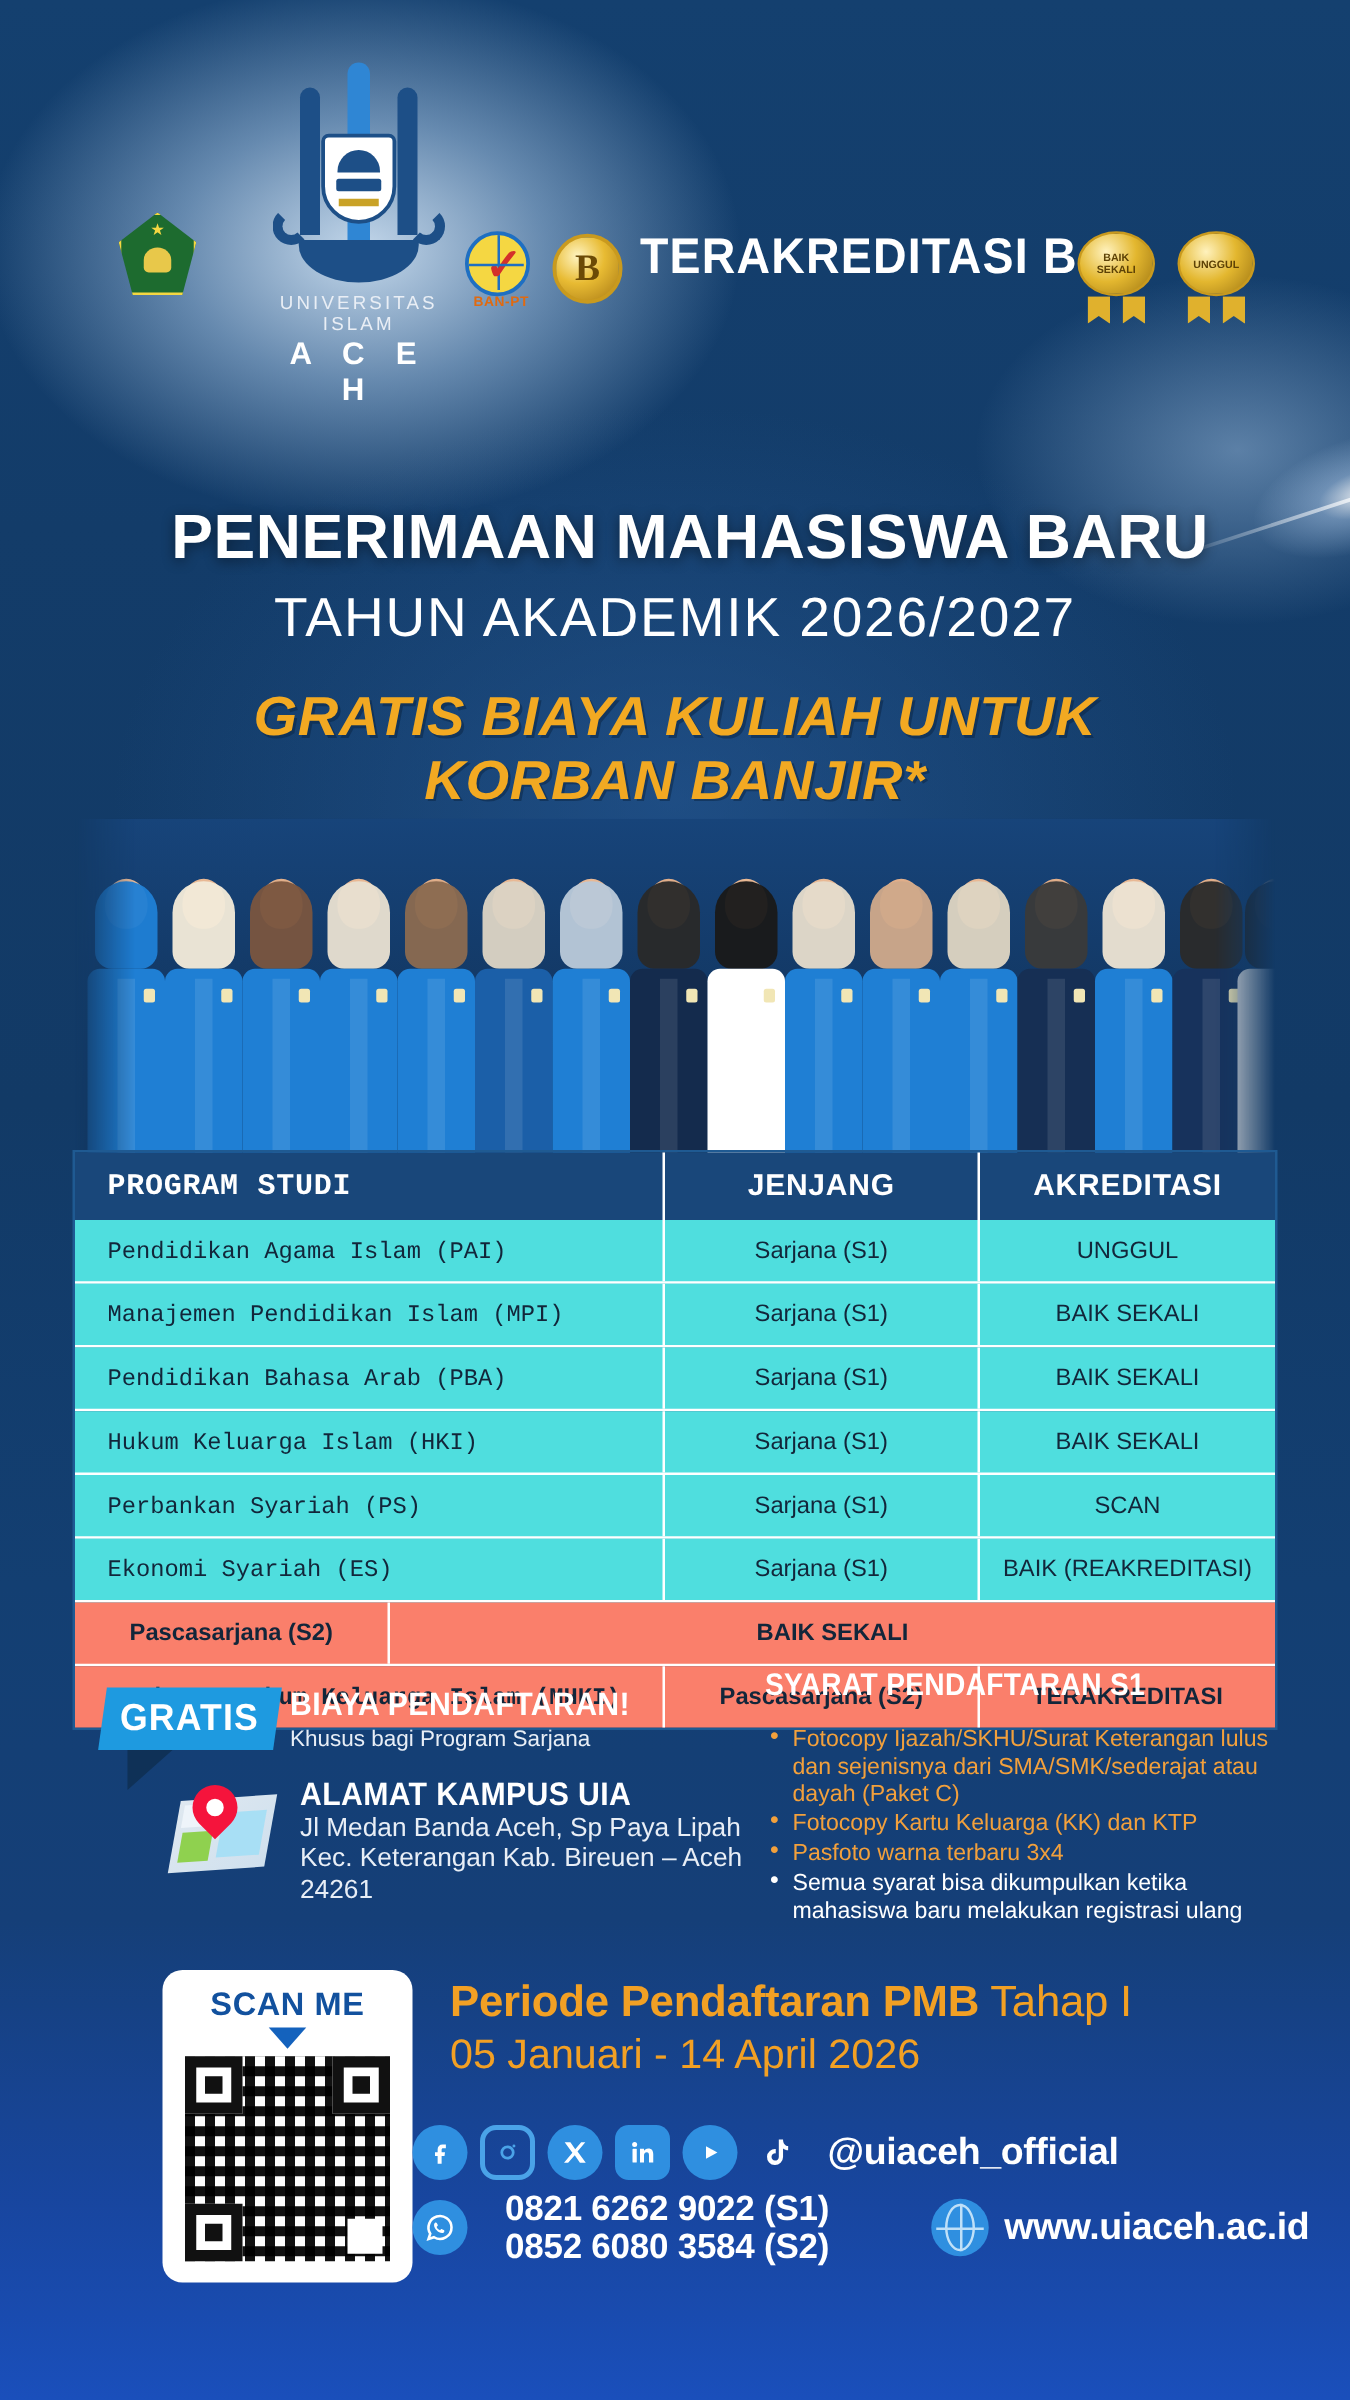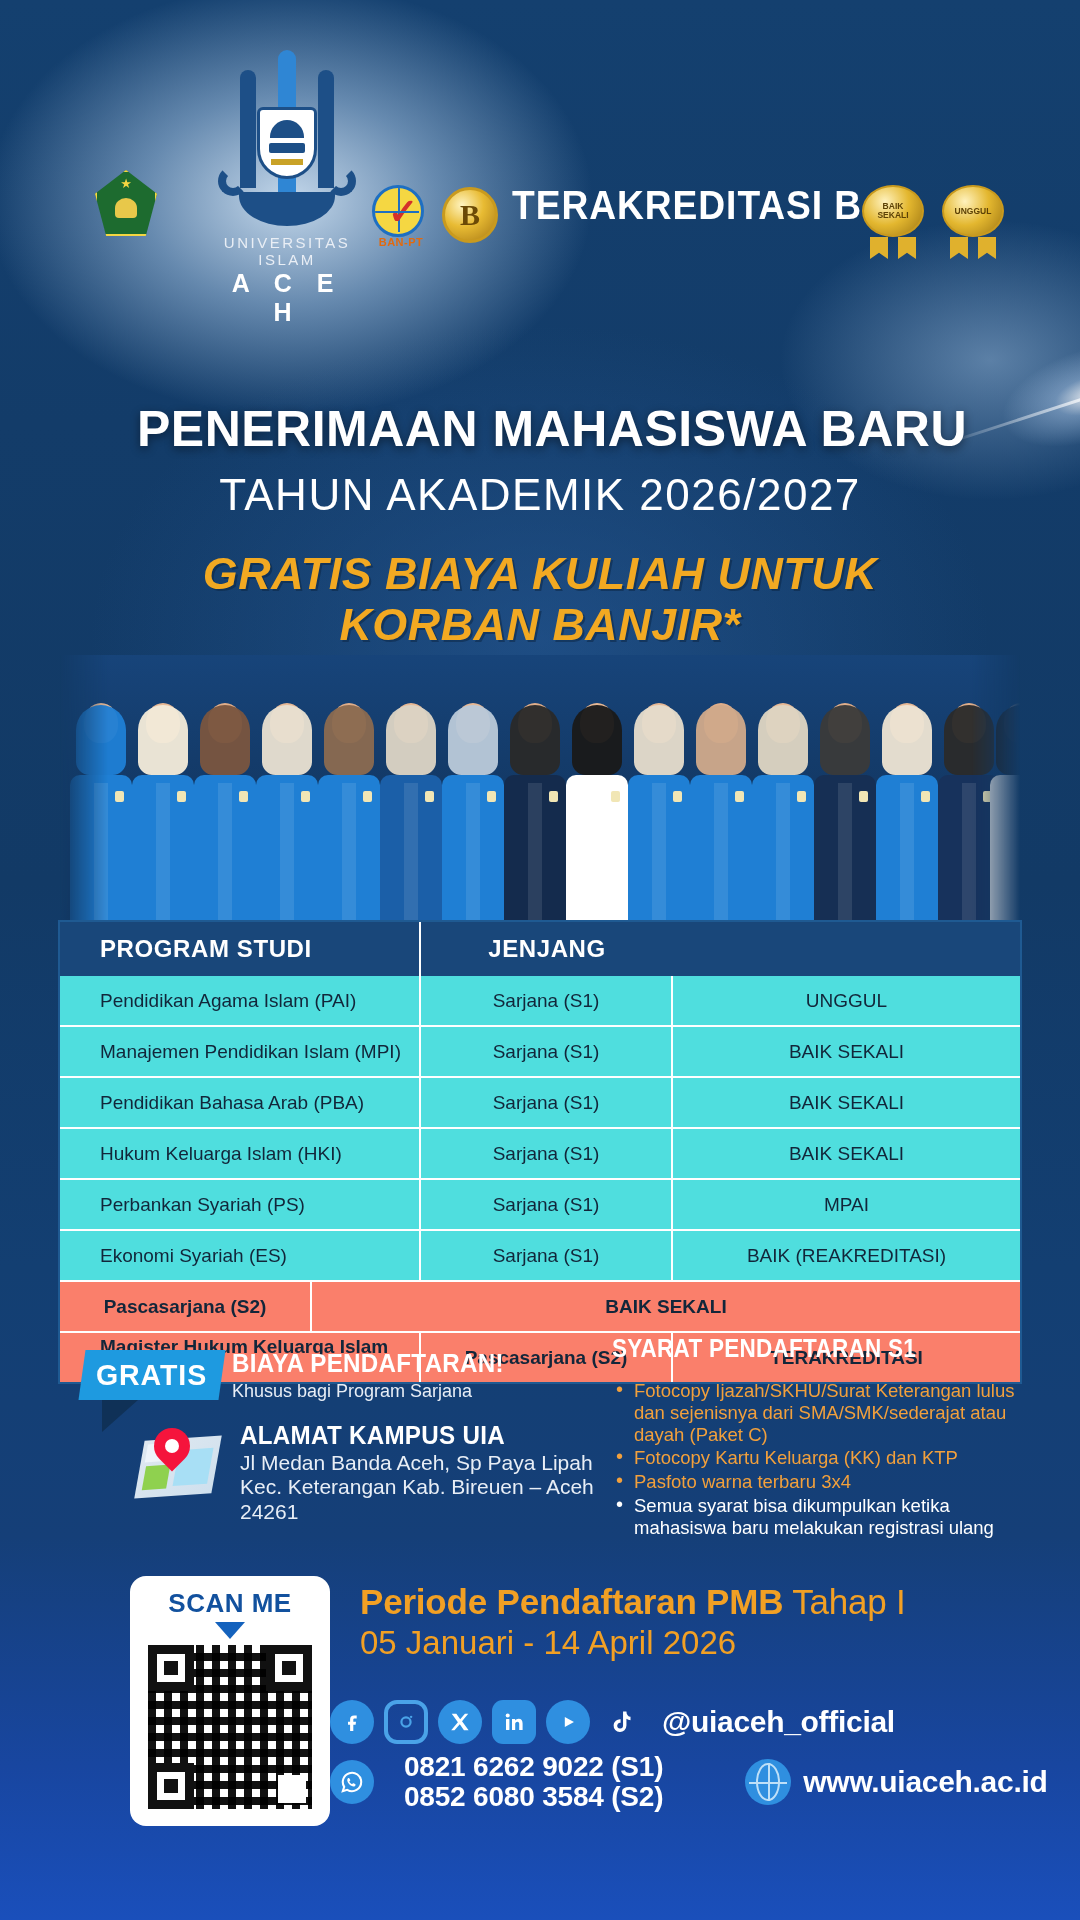--- a/index.html
+++ b/index.html
@@ -105,21 +105,21 @@
      background:rgba(255,255,255,.10);}
   .person .badge{position:absolute;right:8px;top:16px;width:9px;height:11px;border-radius:2px;background:#f1e6b5;}
 
   
   .tbl{position:absolute;left:58px;top:920px;width:964px;border:2px solid #1f5a92;}
   .tbl .row{display:flex;border-bottom:2px solid #ffffff;}
   .tbl .row:last-child{border-bottom:none;}
   .tbl .c{padding:9px 10px;display:flex;align-items:center;justify-content:center;
      font-size:19px;color:#12263a;border-right:2px solid #ffffff;}
   .tbl .c:last-child{border-right:none;}
-  .tbl .c1{width:361px;justify-content:flex-start;padding-left:40px;}
+  .tbl .c1{width:472px;justify-content:flex-start;padding-left:26px;font-family:Liberation Mono, monospace;}
   .tbl .c2{width:252px;}
   .tbl .c3{flex:1;}
   .tbl .head{background:#19477a;border-bottom:none;}
   .tbl .head .c{color:#fff;font-size:24px;font-weight:700;letter-spacing:.6px;height:54px;}
   .tbl .r-cyan{background:#4fdede;}
   .tbl .r-cyan .c{height:49px;}
   .tbl .r-red{background:#fa7f6b;}
   .tbl .r-red .c{height:49px;font-weight:700;}
 
   
@@ -404,20 +404,21 @@
           </div>
           <div class="body" style="background:#d8d8d8"></div>
         </div>
       </div>
   </div>
 
   <div class="tbl">
     <div class="row head">
       <div class="c c1">PROGRAM STUDI</div>
       <div class="c c2">JENJANG</div>
+      <div class="c c3">AKREDITASI</div>
     </div>
     <div id="table-body">
         <div class="row r-cyan">
           <div class="c c1">Pendidikan Agama Islam (PAI)</div>
           <div class="c c2">Sarjana (S1)</div>
           <div class="c c3">UNGGUL</div>
         </div>
         <div class="row r-cyan">
           <div class="c c1">Manajemen Pendidikan Islam (MPI)</div>
           <div class="c c2">Sarjana (S1)</div>
@@ -429,21 +430,21 @@
           <div class="c c3">BAIK SEKALI</div>
         </div>
         <div class="row r-cyan">
           <div class="c c1">Hukum Keluarga Islam (HKI)</div>
           <div class="c c2">Sarjana (S1)</div>
           <div class="c c3">BAIK SEKALI</div>
         </div>
         <div class="row r-cyan">
           <div class="c c1">Perbankan Syariah (PS)</div>
           <div class="c c2">Sarjana (S1)</div>
-          <div class="c c3">MPAI</div>
+          <div class="c c3">SCAN</div>
         </div>
         <div class="row r-cyan">
           <div class="c c1">Ekonomi Syariah (ES)</div>
           <div class="c c2">Sarjana (S1)</div>
           <div class="c c3">BAIK (REAKREDITASI)</div>
         </div>
         <div class="row r-red">
           <div class="c c2">Pascasarjana (S2)</div>
           <div class="c c3">BAIK SEKALI</div>
         </div>

